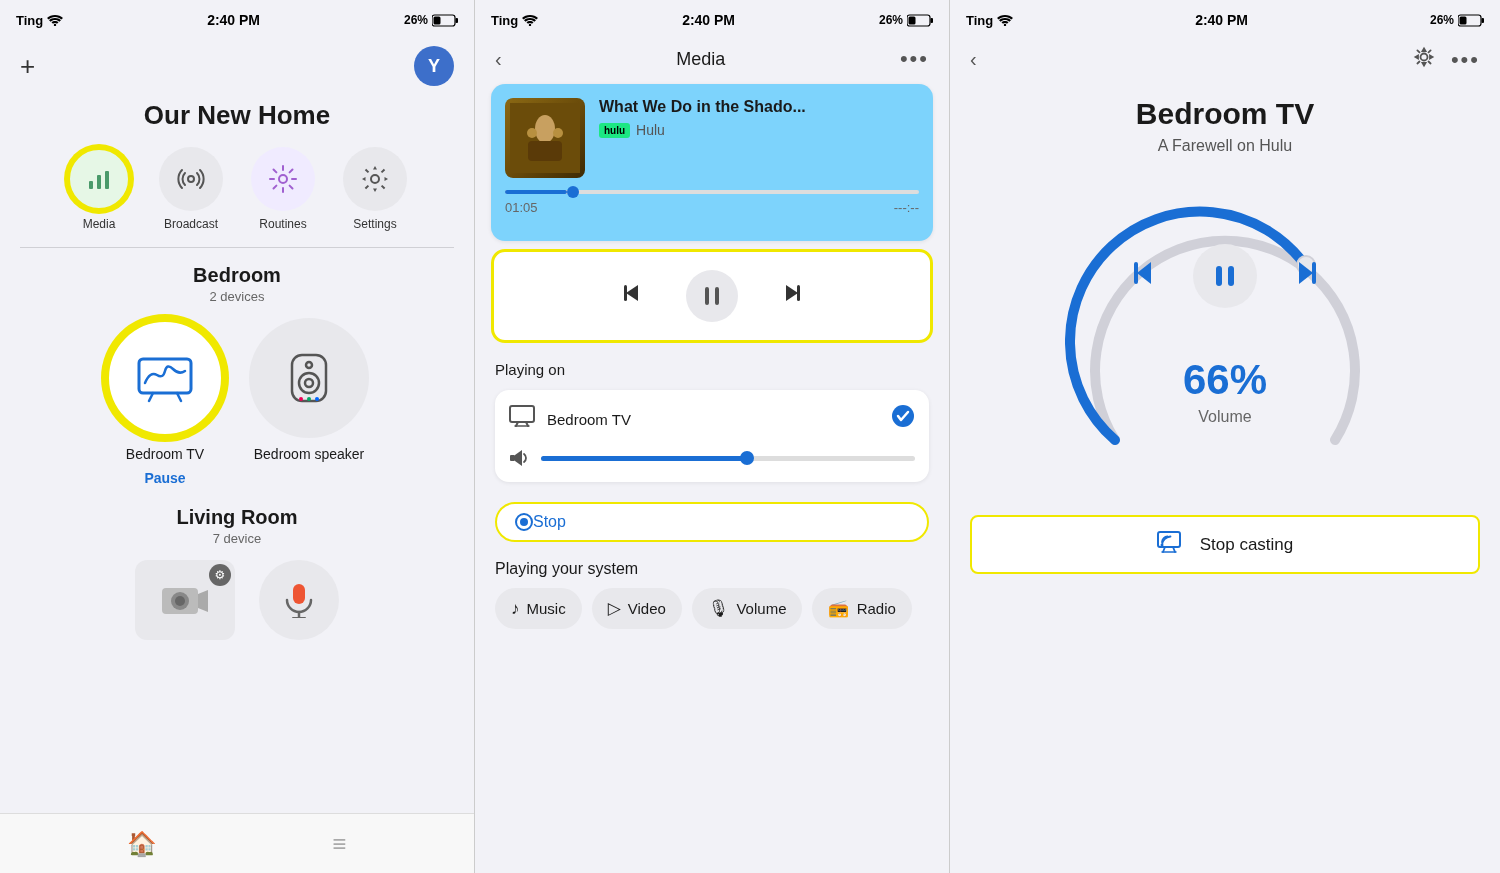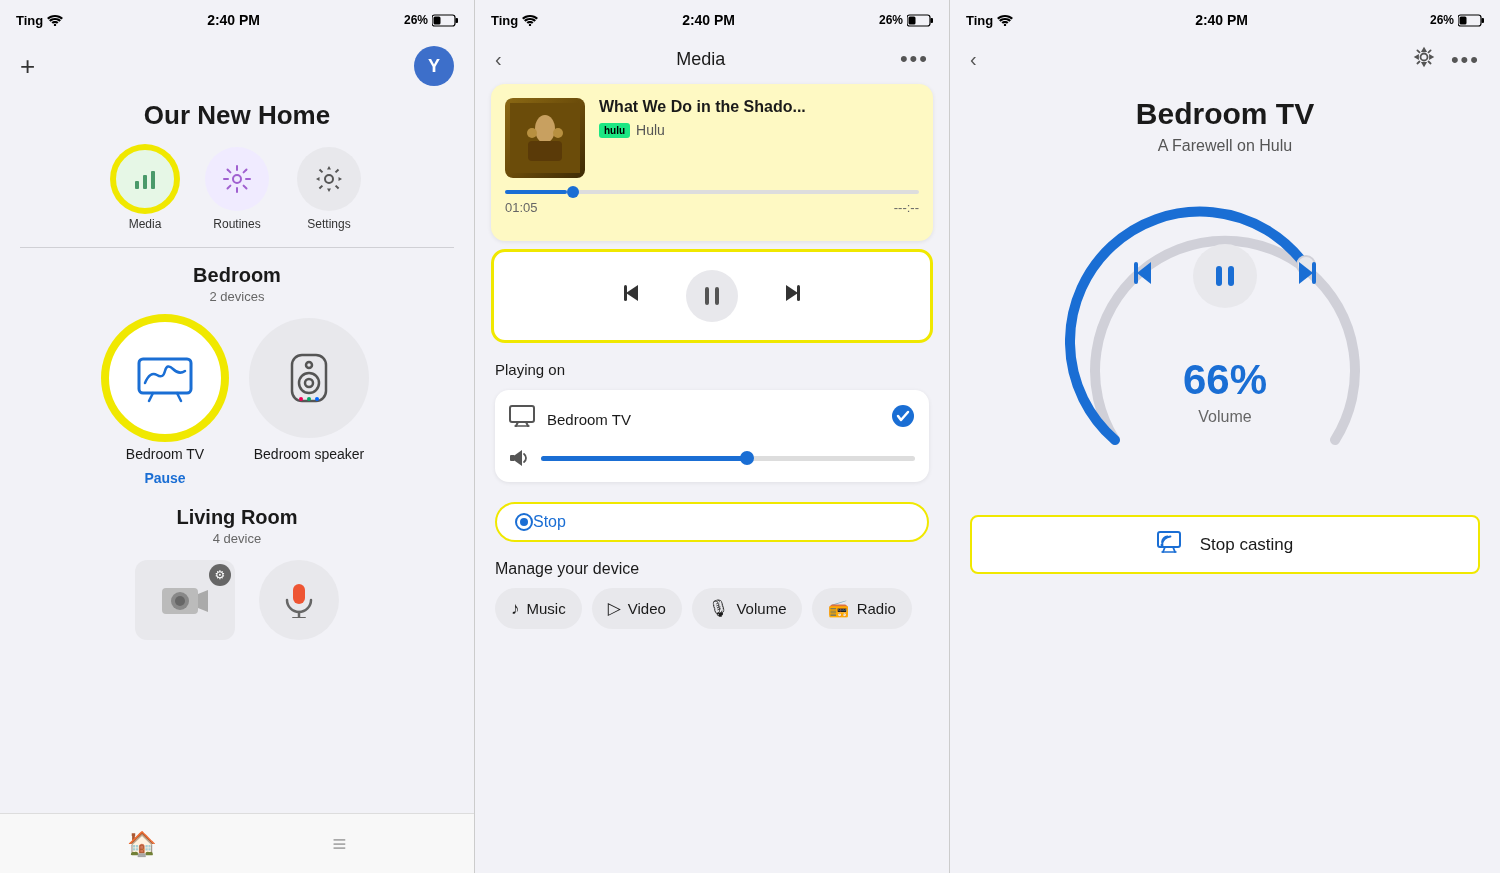--- a/index.html
+++ b/index.html
@@ -216,21 +216,21 @@
       align-items: center;
       justify-content: space-between;
       padding: 8px 20px 4px;
     }
     .p2-nav-chevron { font-size: 20px; color: #555; cursor: pointer; }
     .p2-nav-title { font-size: 18px; font-weight: 500; color: #1a1a1a; }
     .p2-nav-more { font-size: 22px; color: #555; cursor: pointer; letter-spacing: 2px; }
 
     .p2-media-card {
       margin: 8px 16px 0;
-      background: #fef9c3;
+      background: #7dd3fc;
       border-radius: 14px;
       padding: 14px;
       box-shadow: 0 1px 4px rgba(0,0,0,0.08);
     }
     .p2-media-top {
       display: flex;
       gap: 14px;
       align-items: flex-start;
       margin-bottom: 12px;
     }
@@ -527,20 +527,32 @@
   <div class="p1-icons-row">
     <div class="p1-icon-item">
       <div class="p1-icon-circle active">
         <svg width="32" height="32" viewBox="0 0 32 32">
           <rect x="6" y="18" width="4" height="8" rx="1" fill="#4a9a6a"></rect>
           <rect x="14" y="12" width="4" height="14" rx="1" fill="#4a9a6a"></rect>
           <rect x="22" y="8" width="4" height="18" rx="1" fill="#4a9a6a"></rect>
         </svg>
       </div>
       <span class="p1-icon-label">Media</span>
+    </div>
+    <div class="p1-icon-item">
+      <div class="p1-icon-circle">
+        <svg width="30" height="30" viewBox="0 0 30 30">
+          <circle cx="15" cy="15" r="3" fill="none" stroke="#555" stroke-width="2"></circle>
+          <path d="M9 9a8.5 8.5 0 0 0 0 12" fill="none" stroke="#555" stroke-width="2" stroke-linecap="round"></path>
+          <path d="M21 9a8.5 8.5 0 0 1 0 12" fill="none" stroke="#555" stroke-width="2" stroke-linecap="round"></path>
+          <path d="M6 6a13 13 0 0 0 0 18" fill="none" stroke="#555" stroke-width="2" stroke-linecap="round"></path>
+          <path d="M24 6a13 13 0 0 1 0 18" fill="none" stroke="#555" stroke-width="2" stroke-linecap="round"></path>
+        </svg>
+      </div>
+      <span class="p1-icon-label">Broadcast</span>
     </div>
     <div class="p1-icon-item">
       <div class="p1-icon-circle purple">
         <svg width="30" height="30" viewBox="0 0 30 30">
           <circle cx="15" cy="15" r="4" fill="none" stroke="#a060d0" stroke-width="2"></circle>
           <line x1="15" y1="2" x2="15" y2="6" stroke="#a060d0" stroke-width="2" stroke-linecap="round"></line>
           <line x1="15" y1="24" x2="15" y2="28" stroke="#a060d0" stroke-width="2" stroke-linecap="round"></line>
           <line x1="2" y1="15" x2="6" y2="15" stroke="#a060d0" stroke-width="2" stroke-linecap="round"></line>
           <line x1="24" y1="15" x2="28" y2="15" stroke="#a060d0" stroke-width="2" stroke-linecap="round"></line>
           <line x1="5.5" y1="5.5" x2="8.4" y2="8.4" stroke="#a060d0" stroke-width="2" stroke-linecap="round"></line>
@@ -595,21 +607,21 @@
             <circle cx="35" cy="48" r="2" fill="#06f"></circle>
           </svg>
         </div>
         <span class="p1-device-label">Bedroom speaker</span>
       </div>
     </div>
   </div>
 
   <div class="p1-lr-section">
     <div class="p1-lr-title">Living Room</div>
-    <div class="p1-lr-sub">4 device</div>
+    <div class="p1-lr-sub">7 device</div>
     <div class="p1-lr-devices">
       <div class="p1-lr-device">
         <div class="p1-lr-device-box">
           <svg width="50" height="40" viewBox="0 0 50 40">
             <rect x="2" y="8" width="36" height="26" rx="4" fill="#bbb"></rect>
             <circle cx="20" cy="21" r="9" fill="#888"></circle>
             <circle cx="20" cy="21" r="5" fill="#666"></circle>
             <polygon points="38,14 48,10 48,32 38,28" fill="#aaa"></polygon>
           </svg>
           <div class="p1-lr-device-badge">⚙</div>
@@ -750,21 +762,21 @@
   </div>
 
   <button class="p2-stop-btn">
     <div class="p2-stop-circle">
       <div class="p2-stop-dot"></div>
     </div>
     <span>Stop</span>
   </button>
 
   <div class="p2-manage-section">
-    <div class="p2-manage-label">Manage your device</div>
+    <div class="p2-manage-label">Playing your system</div>
     <div class="p2-manage-pills">
       <div class="p2-pill">
         <span class="p2-pill-icon">♪</span>
         <span>Music</span>
       </div>
       <div class="p2-pill">
         <span class="p2-pill-icon">▷</span>
         <span>Video</span>
       </div>
       <div class="p2-pill">

